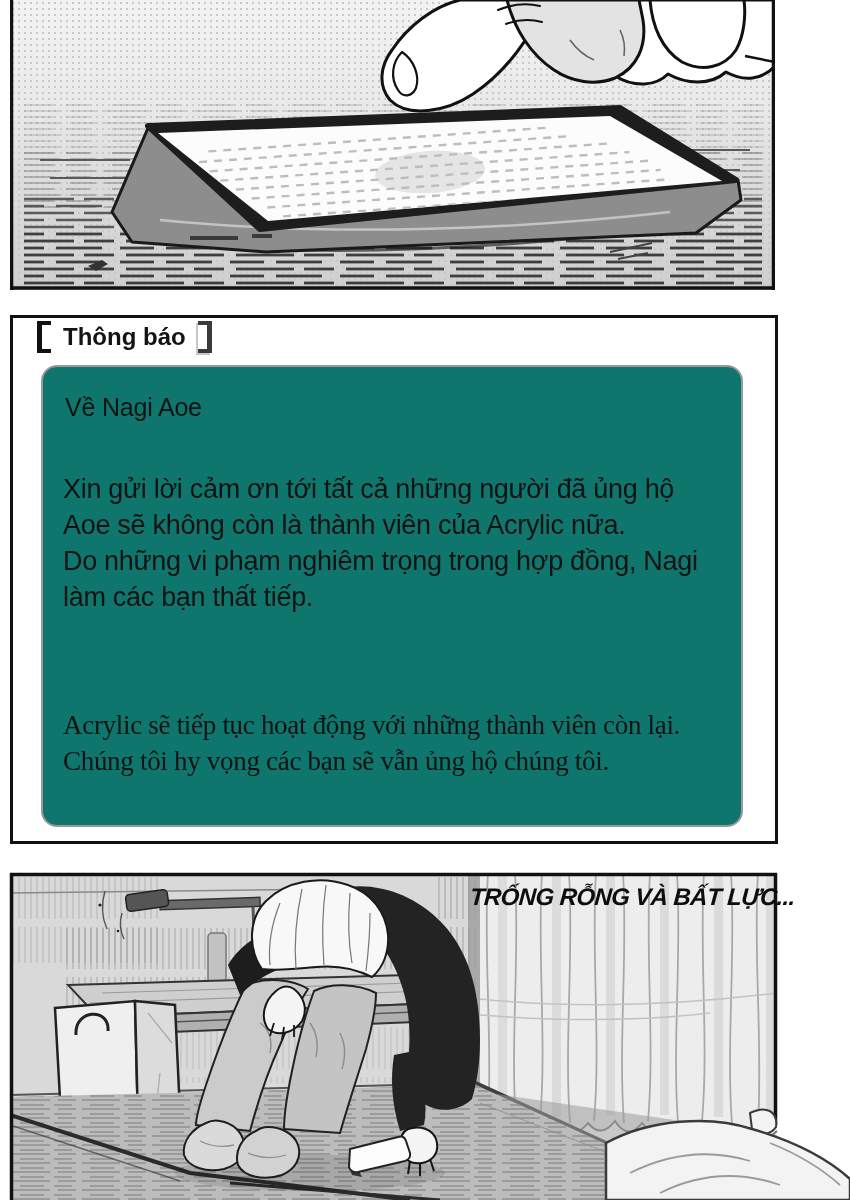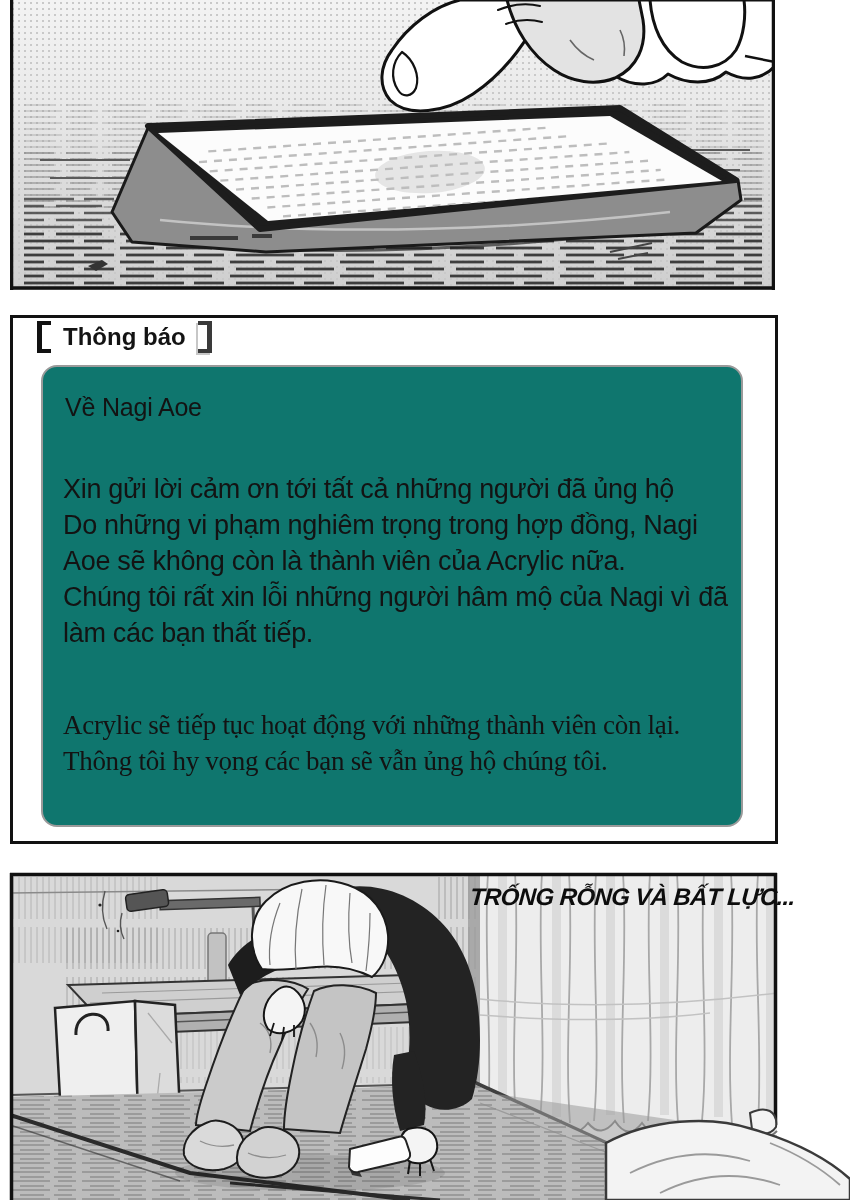--- a/index.html
+++ b/index.html
@@ -122,28 +122,27 @@
 <div id="panel-middle" class="panel">
   <div class="notice-header">
     <span class="bracket open"></span>
     <span class="htext">Thông báo</span>
     <span class="bracket close"></span>
   </div>
   <div class="notice-card">
     <div class="card-title">Về Nagi Aoe</div>
     <div id="p1" class="card-p">
       <div>Xin gửi lời cảm ơn tới tất cả những người đã ủng hộ</div>
+      <div>Aoe sẽ không còn là thành viên của Acrylic nữa.</div>
       <div>Do những vi phạm nghiêm trọng trong hợp đồng, Nagi</div>
-      <div>Aoe sẽ không còn là thành viên của Acrylic nữa.</div>
-      <div>Chúng tôi rất xin lỗi những người hâm mộ của Nagi vì đã</div>
       <div>làm các bạn thất tiếp.</div>
     </div>
     <div id="p2" class="card-p">
       <div>Acrylic sẽ tiếp tục hoạt động với những thành viên còn lại.</div>
-      <div>Thông tôi hy vọng các bạn sẽ vẫn ủng hộ chúng tôi.</div>
+      <div>Chúng tôi hy vọng các bạn sẽ vẫn ủng hộ chúng tôi.</div>
     </div>
   </div>
 </div>
 
 <div id="panel-bottom" class="panel">
   <div class="caption">TRỐNG RỖNG VÀ BẤT LỰC...</div>
   <svg width="840" height="327" viewBox="0 0 840 327">
     <defs>
       <pattern id="vh" width="6" height="50" patternUnits="userSpaceOnUse">
         <path d="M3 4 V46" stroke="#7c7c7c" stroke-width="1"></path>

